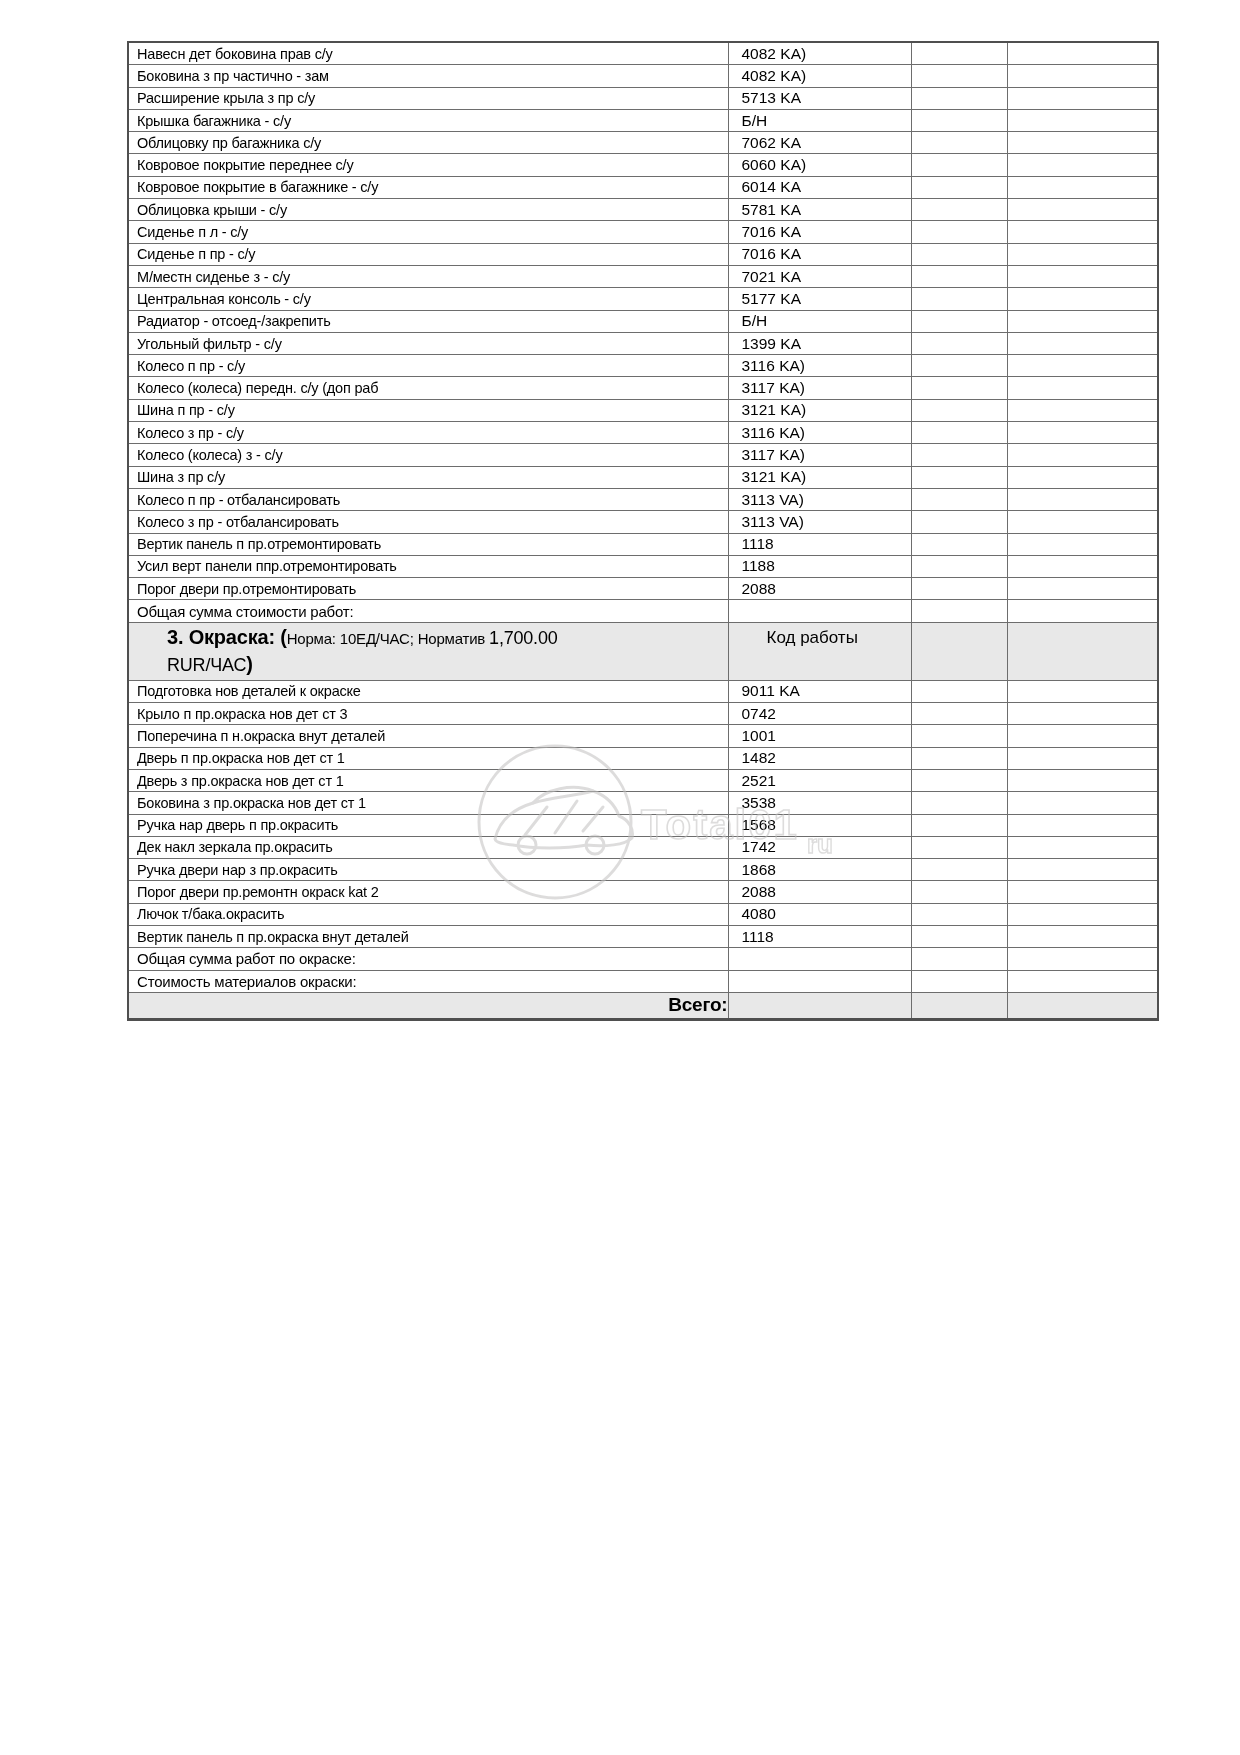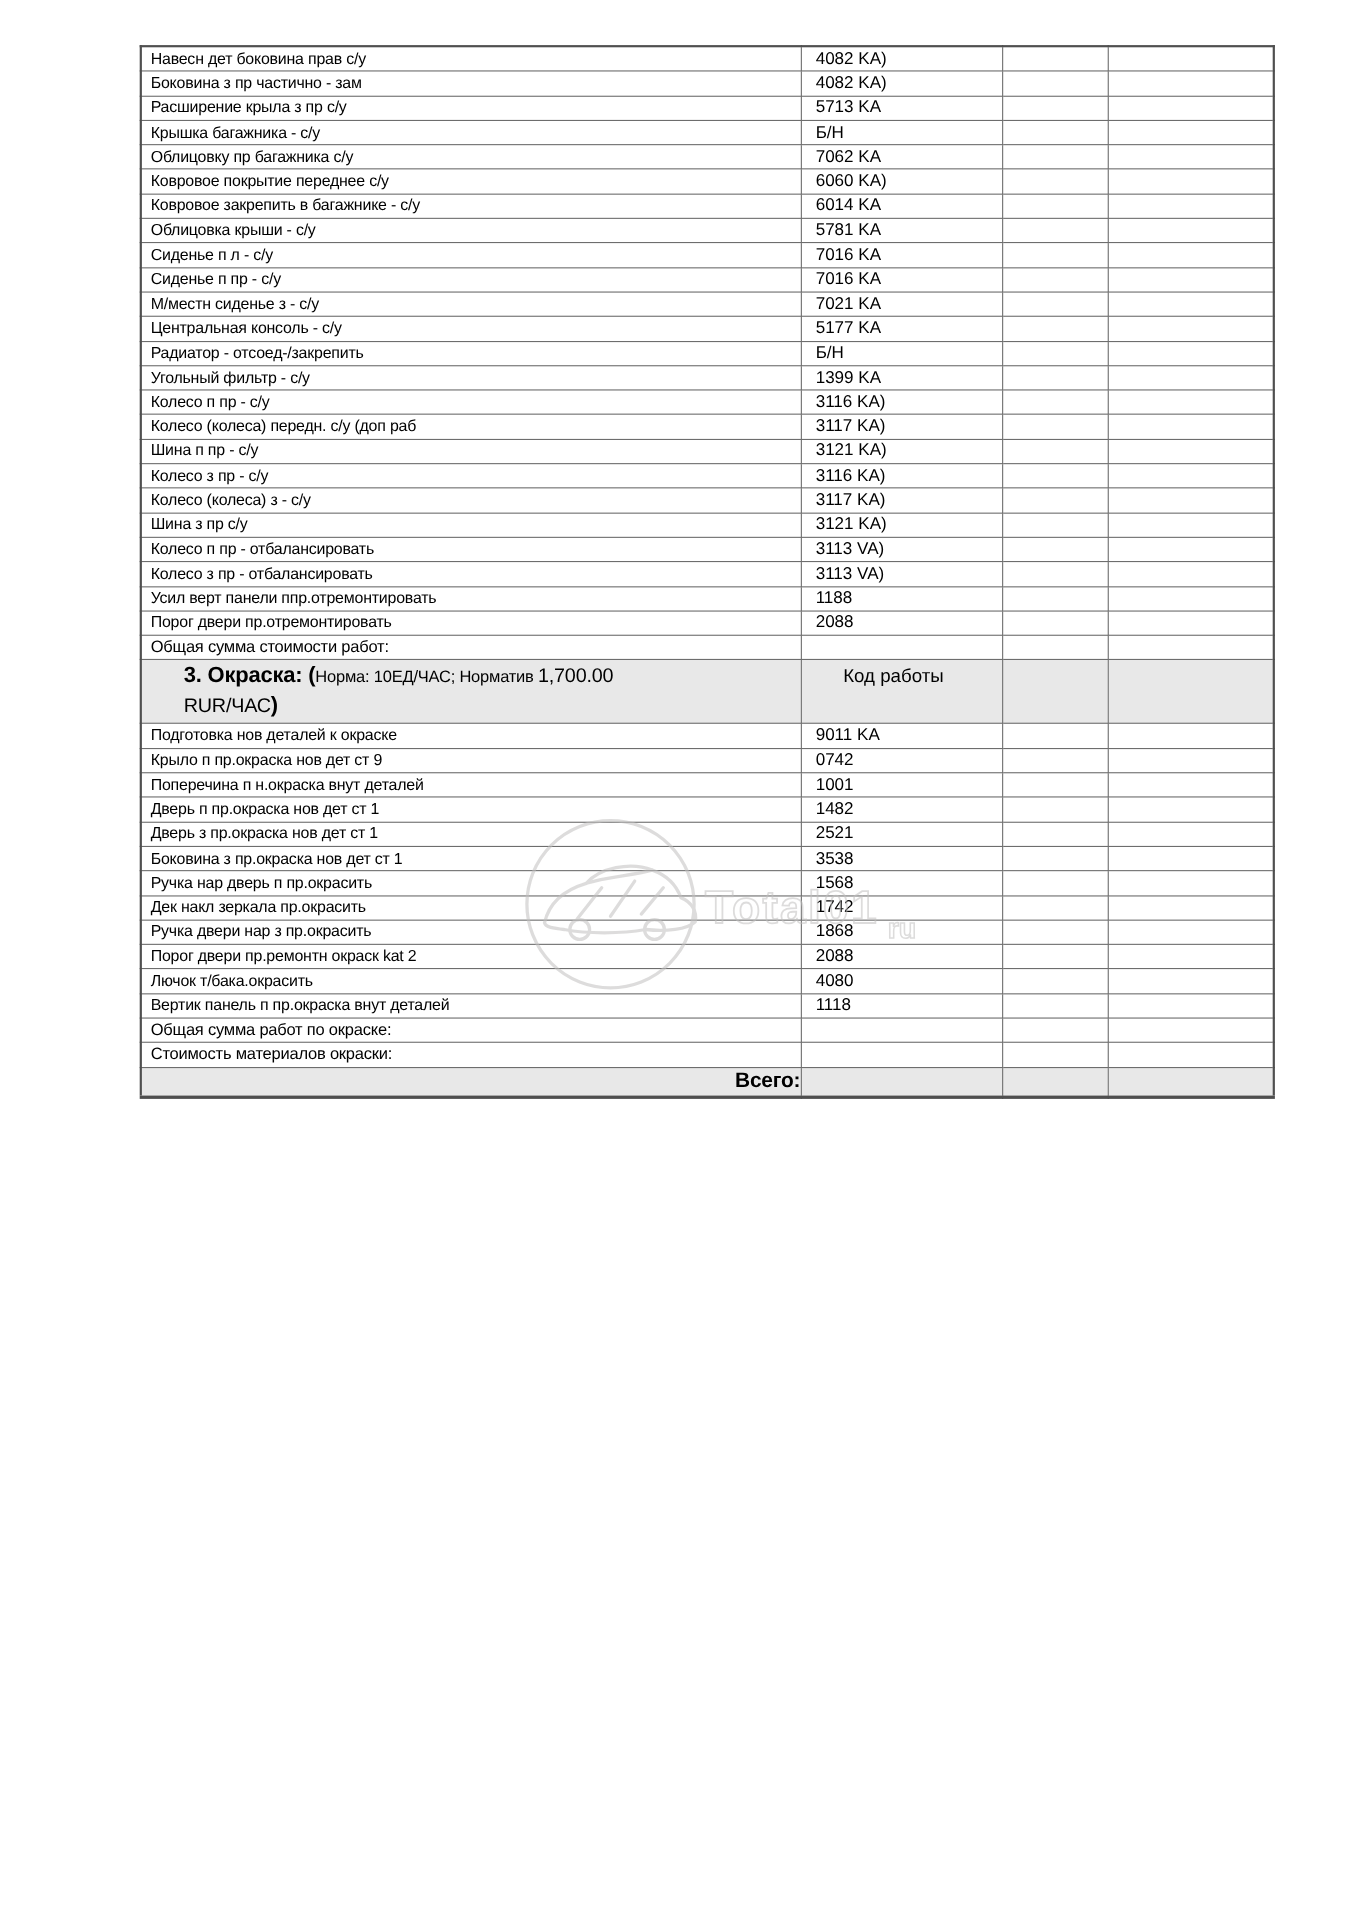--- a/index.html
+++ b/index.html
@@ -120,21 +120,21 @@
           <td class="c3"></td>
           <td class="c4"></td>
         </tr>
       <tr>
           <td class="c1">Ковровое покрытие переднее с/у</td>
           <td class="c2">6060 KA)</td>
           <td class="c3"></td>
           <td class="c4"></td>
         </tr>
       <tr>
-          <td class="c1">Ковровое закрепить в багажнике - с/у</td>
+          <td class="c1">Ковровое покрытие в багажнике - с/у</td>
           <td class="c2">6014 KA</td>
           <td class="c3"></td>
           <td class="c4"></td>
         </tr>
       <tr>
           <td class="c1">Облицовка крыши - с/у</td>
           <td class="c2">5781 KA</td>
           <td class="c3"></td>
           <td class="c4"></td>
         </tr>
@@ -212,20 +212,26 @@
         </tr>
       <tr>
           <td class="c1">Колесо п пр - отбалансировать</td>
           <td class="c2">3113 VA)</td>
           <td class="c3"></td>
           <td class="c4"></td>
         </tr>
       <tr>
           <td class="c1">Колесо з пр - отбалансировать</td>
           <td class="c2">3113 VA)</td>
+          <td class="c3"></td>
+          <td class="c4"></td>
+        </tr>
+      <tr>
+          <td class="c1">Вертик панель п пр.отремонтировать</td>
+          <td class="c2">1118</td>
           <td class="c3"></td>
           <td class="c4"></td>
         </tr>
       <tr>
           <td class="c1">Усил верт панели ппр.отремонтировать</td>
           <td class="c2">1188</td>
           <td class="c3"></td>
           <td class="c4"></td>
         </tr>
       <tr>
@@ -249,21 +255,21 @@
         <td class="c4"></td>
       </tr>
 
       <tr>
           <td class="c1">Подготовка нов деталей к окраске</td>
           <td class="c2">9011 KA</td>
           <td class="c3"></td>
           <td class="c4"></td>
         </tr>
       <tr>
-          <td class="c1">Крыло п пр.окраска нов дет ст 9</td>
+          <td class="c1">Крыло п пр.окраска нов дет ст 3</td>
           <td class="c2">0742</td>
           <td class="c3"></td>
           <td class="c4"></td>
         </tr>
       <tr>
           <td class="c1">Поперечина п н.окраска внут деталей</td>
           <td class="c2">1001</td>
           <td class="c3"></td>
           <td class="c4"></td>
         </tr>

